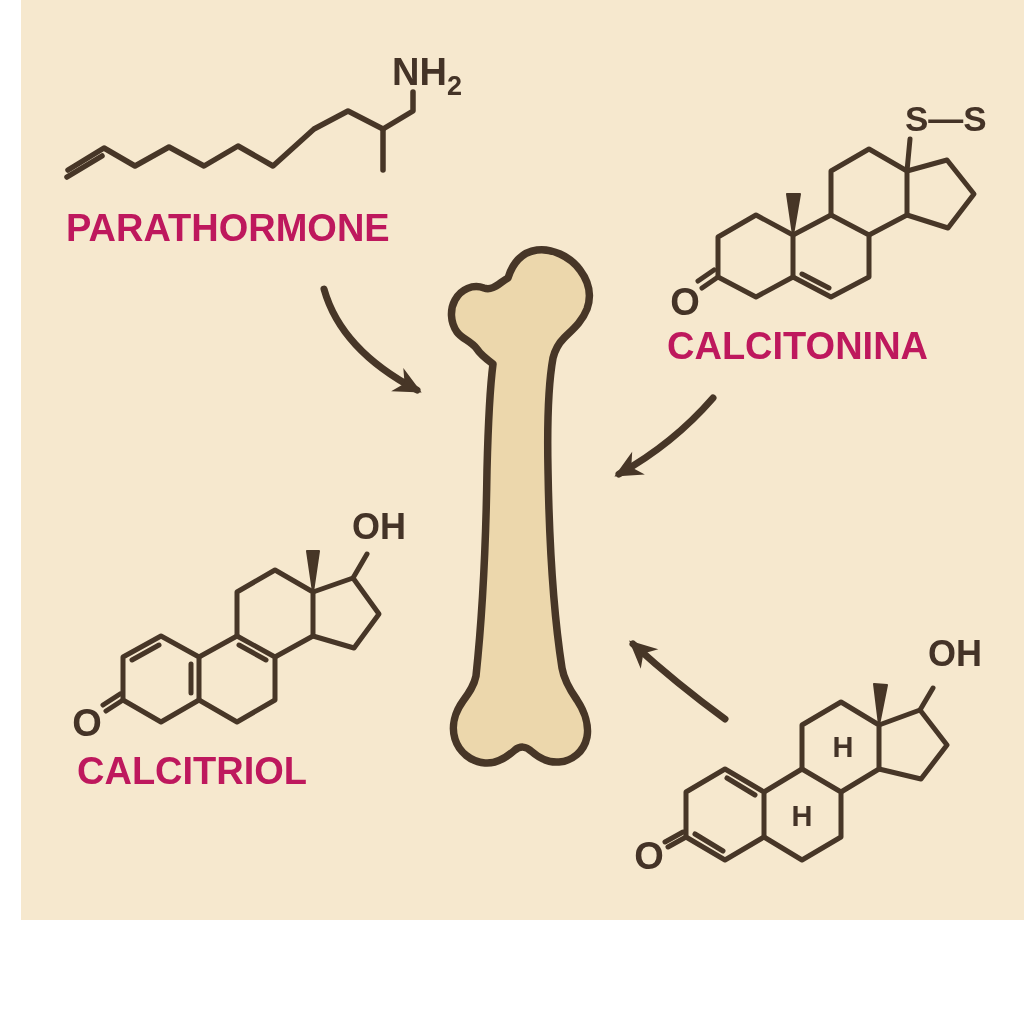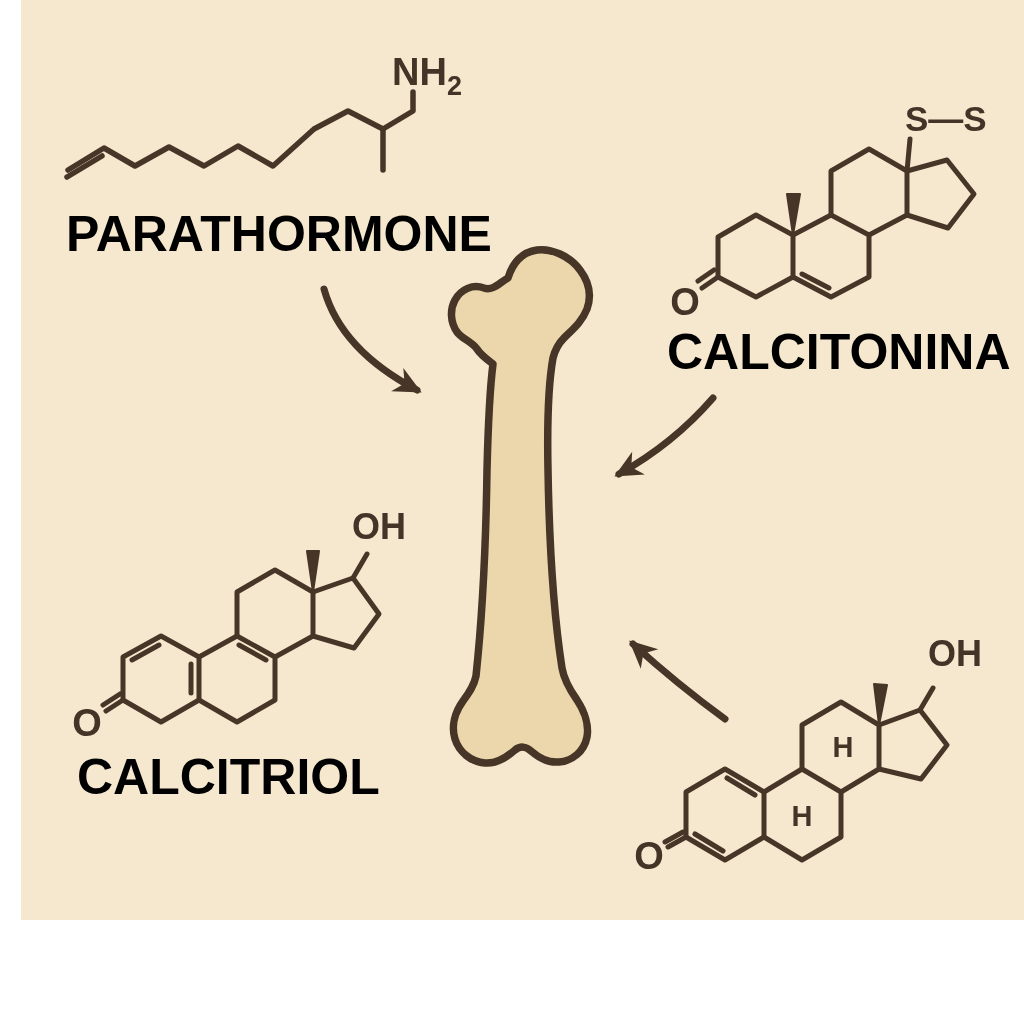--- a/index.html
+++ b/index.html
@@ -8,24 +8,24 @@
     width:1024px;height:920px;
     background:#f6e8ce;
     overflow:hidden;
     font-family:"Liberation Sans","DejaVu Sans",sans-serif;
     margin-left:21px;
   }
   .canvas svg{position:absolute;left:0;top:0;}
   .mol-label{
     position:absolute;
     font-weight:800;
-    font-size:50px;
+    font-size:38px;
     line-height:1;
     letter-spacing:0px;
-    color:#000000;
+    color:#be185d;
     white-space:nowrap;
   }
   .chem-text{
     font-family:"Liberation Sans","DejaVu Sans",sans-serif;
     font-weight:700;
     fill:#443327;
   }
 </style>
 </head>
 <body>

